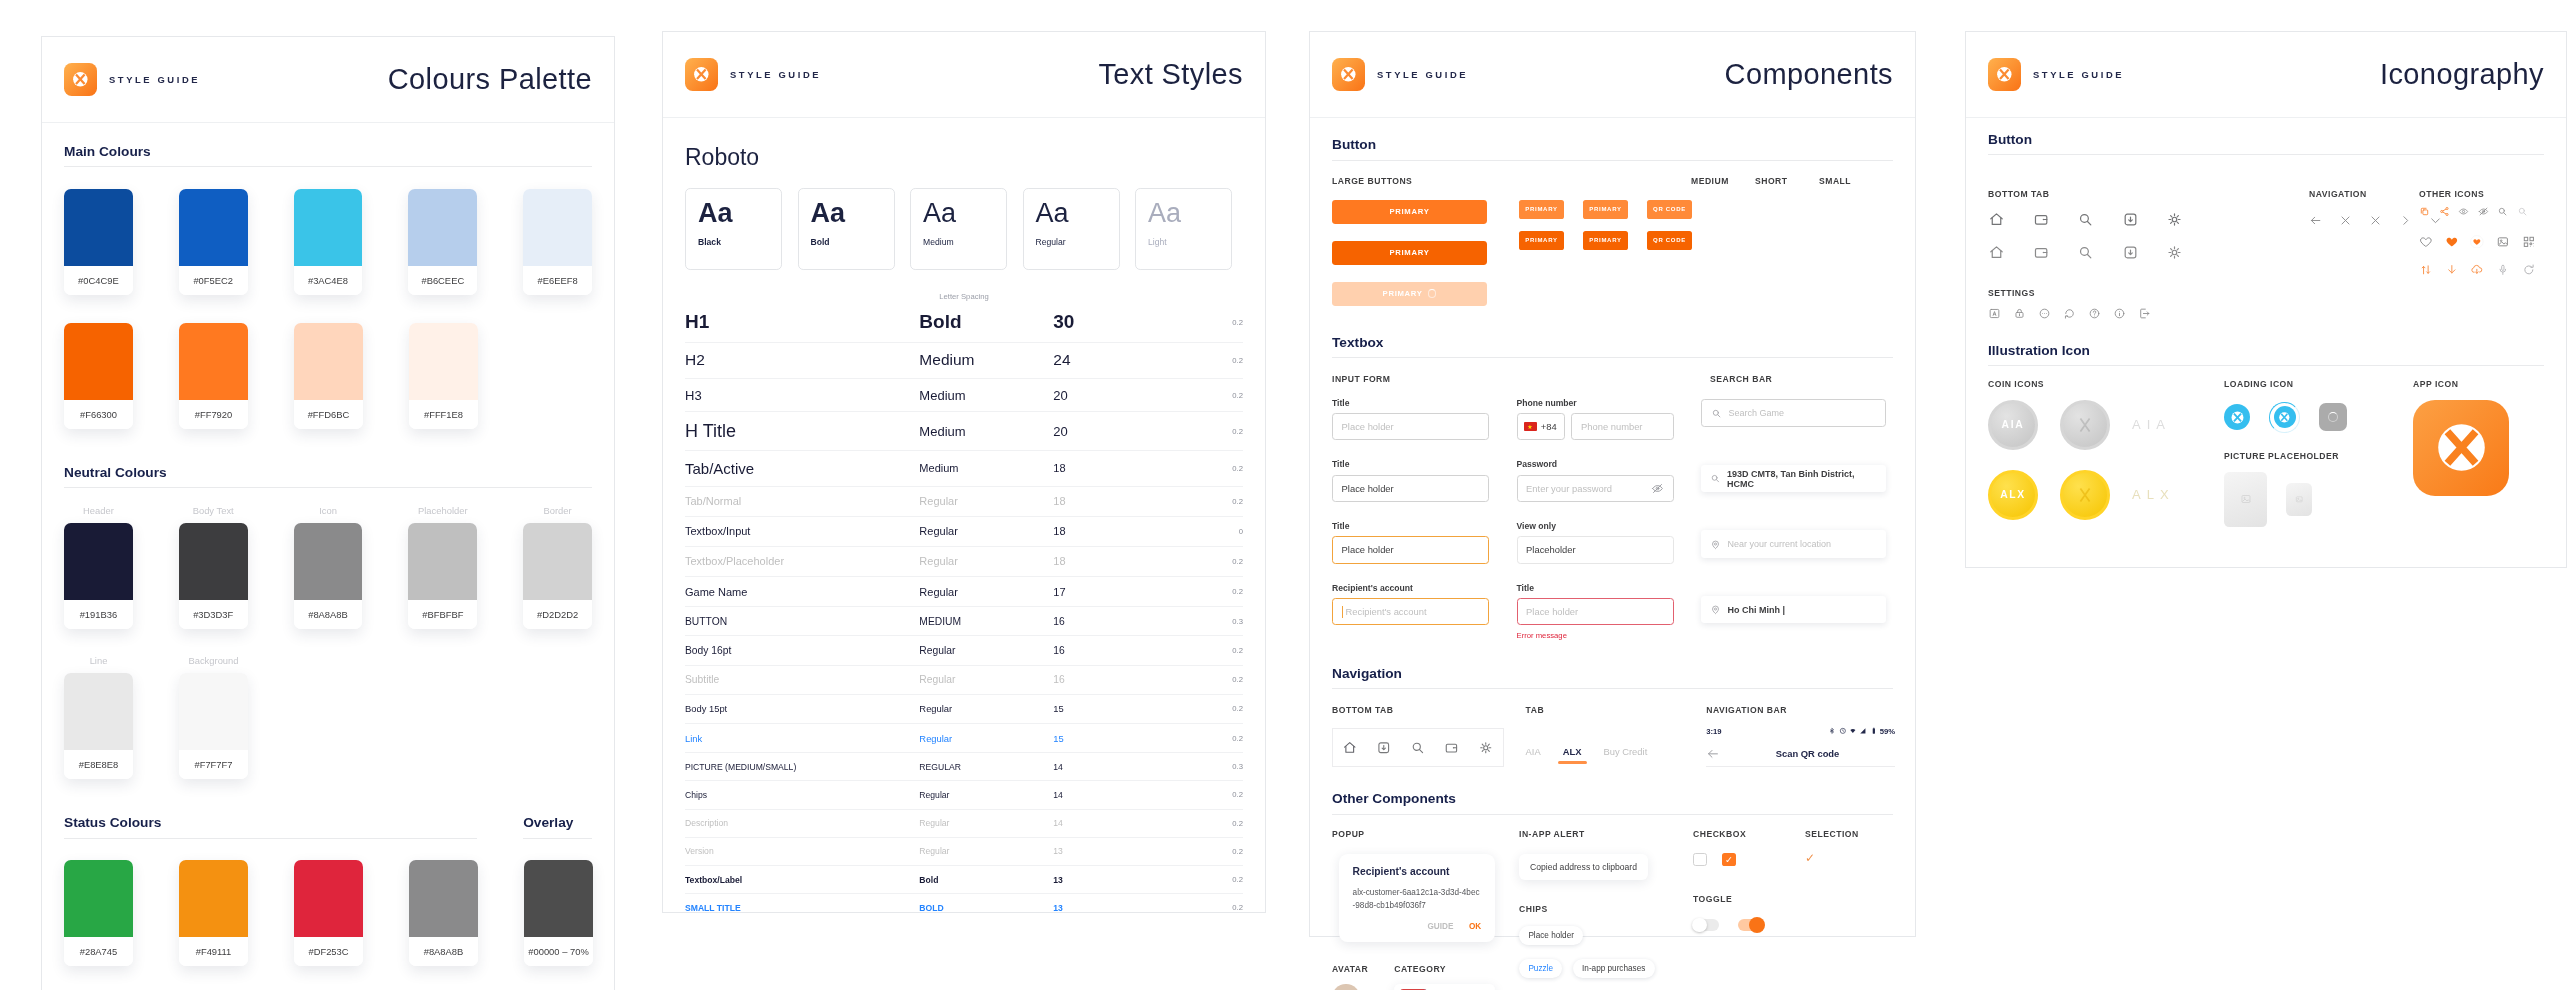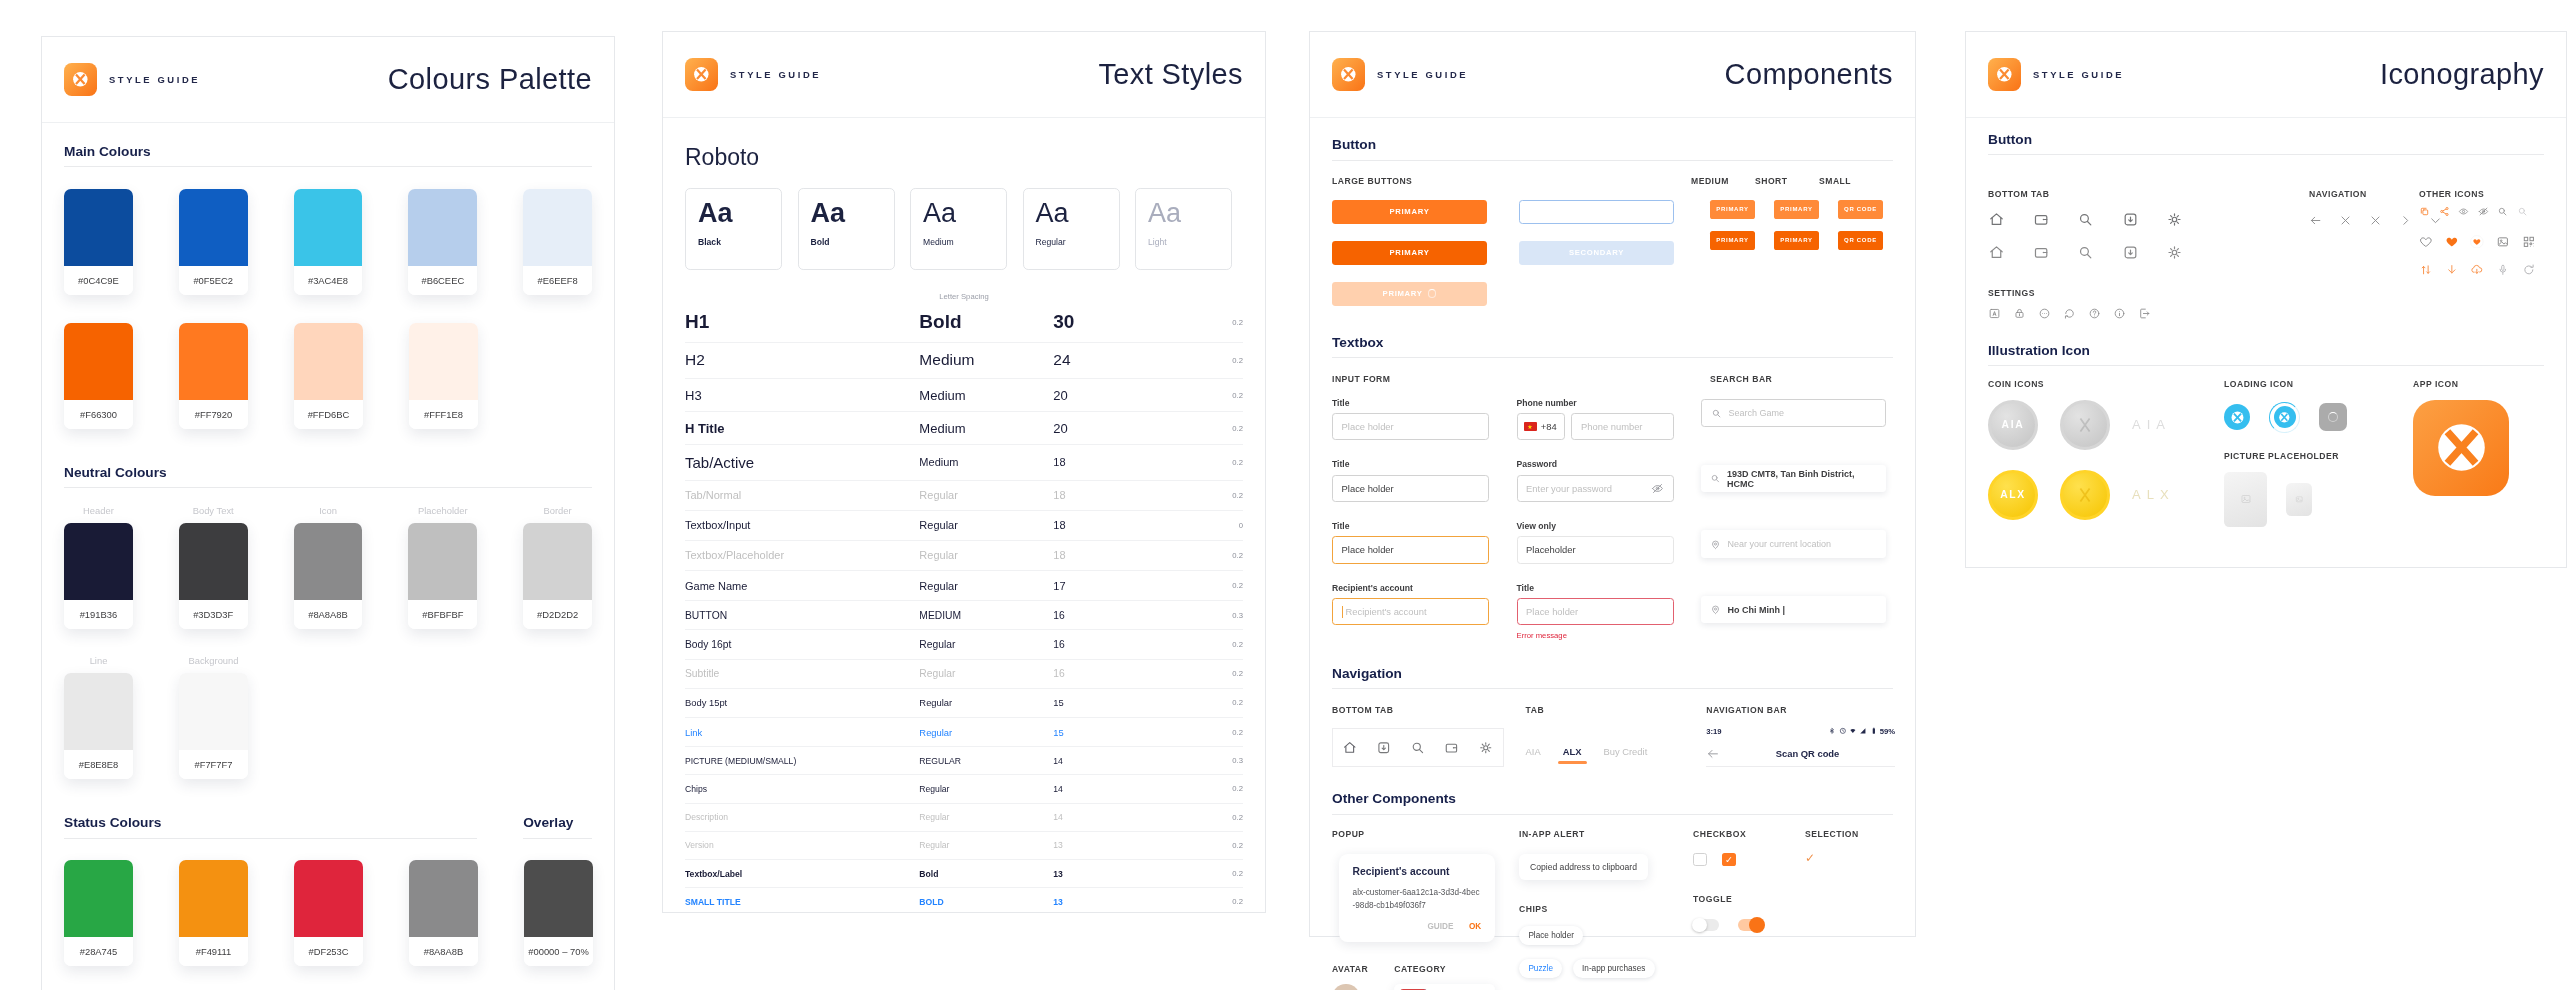--- a/index.html
+++ b/index.html
@@ -312,21 +312,21 @@
           <div class="cell" style="font-size: 15.5px; font-weight: 500;">24</div>
           <div class="ls">0.2</div>
         </div>
           <div class="trow" data-tone="default">
           <div class="cell" style="font-size: 13px; font-weight: 500;">H3</div>
           <div class="cell" style="font-size: 13px; font-weight: 500;">Medium</div>
           <div class="cell" style="font-size: 13px; font-weight: 500;">20</div>
           <div class="ls">0.2</div>
         </div>
           <div class="trow" data-tone="default">
-          <div class="cell" style="font-size: 13px; font-weight: 700;">H Title</div>
+          <div class="cell" style="font-size: 18px; font-weight: 400;">H Title</div>
           <div class="cell" style="font-size: 13px; font-weight: 500;">Medium</div>
           <div class="cell" style="font-size: 13px; font-weight: 500;">20</div>
           <div class="ls">0.2</div>
         </div>
           <div class="trow" data-tone="default">
           <div class="cell" style="font-size: 15px; font-weight: 500;">Tab/Active</div>
           <div class="cell" style="font-size: 11px; font-weight: 500;">Medium</div>
           <div class="cell" style="font-size: 11px; font-weight: 500;">18</div>
           <div class="ls">0.2</div>
         </div>
@@ -451,24 +451,20 @@
           </div>
       </div>
       <div style="display:flex;margin-top:13.7px;">
         <div style="width:187px;display:flex;flex-direction:column;gap:17px;">
           <div class="btn lg p1">PRIMARY</div>
           <div class="btn lg p2">PRIMARY</div>
           <div class="btn lg p3">
               <span>PRIMARY</span>
               <span class="spin"></span>
             </div>
-        </div>
-        <div style="width:191px;display:flex;flex-direction:column;gap:17px;">
-          <div class="btn lg sec1">SECONDARY</div>
-          <div class="btn lg sec2">SECONDARY</div>
         </div>
         <div style="display:flex;gap:19px;">
 
         <div style="display:flex;flex-direction:column;gap:12px;">
             <div class="btn mini light" style="width:45px;">PRIMARY</div>
             <div class="btn mini p2" style="width:45px;">PRIMARY</div>
           </div>
             <div style="display:flex;flex-direction:column;gap:12px;">
             <div class="btn mini light" style="width:45px;">PRIMARY</div>
             <div class="btn mini p2" style="width:45px;">PRIMARY</div>

